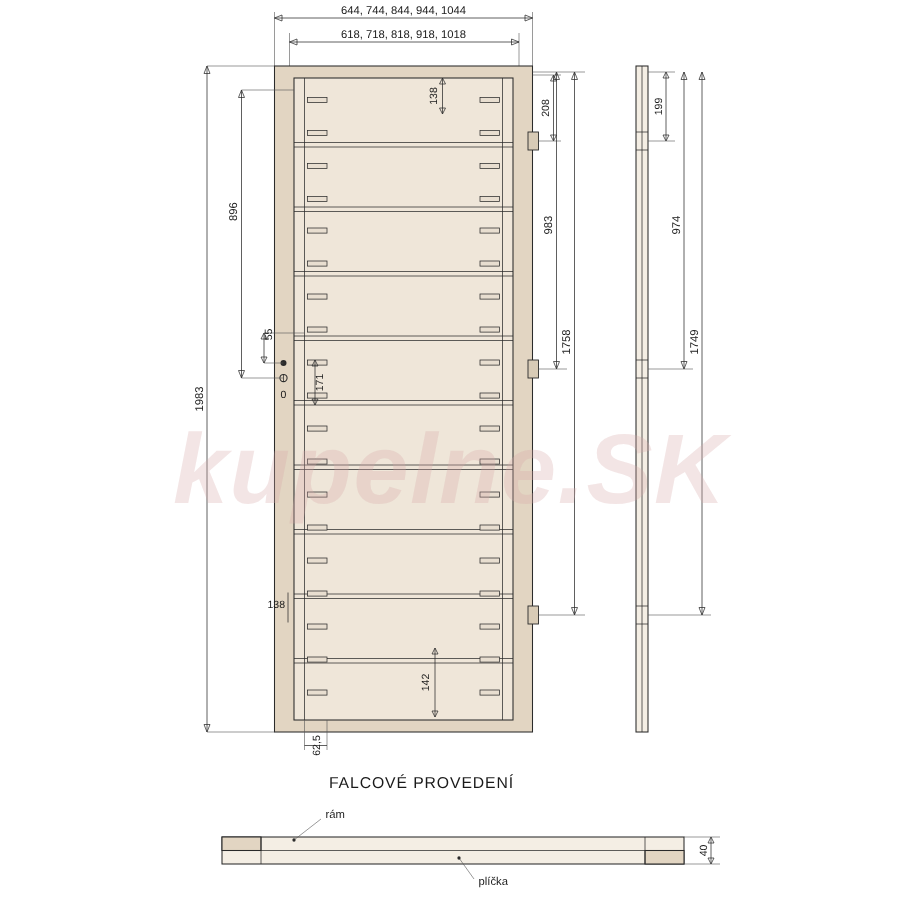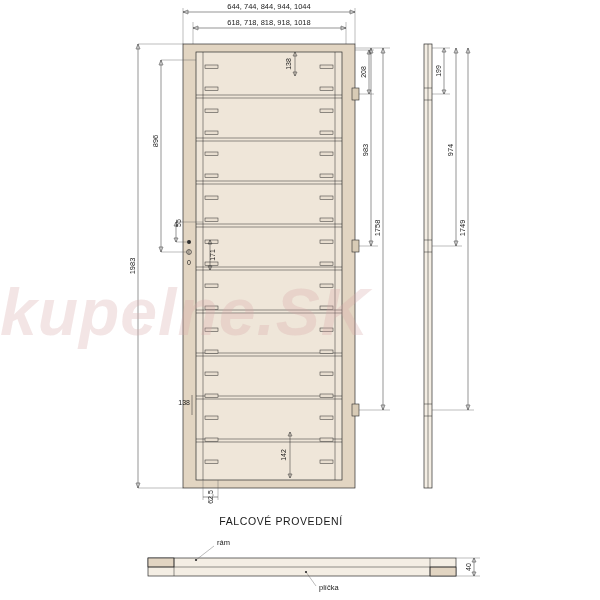--- a/index.html
+++ b/index.html
@@ -28,20 +28,21 @@
     height: 600px;
   }
   .watermark {
     position: absolute;
     left: 0;
     top: 0;
     width: 600px;
     height: 600px;
     display: flex;
     align-items: center;
+    justify-content: center;
     pointer-events: none;
   }
   .watermark span {
     font-family: "Liberation Sans", sans-serif;
     font-size: 66px;
     font-weight: bold;
     font-style: italic;
     color: rgba(215, 170, 170, 0.30);
     letter-spacing: 1px;
     transform: translateY(12px);

